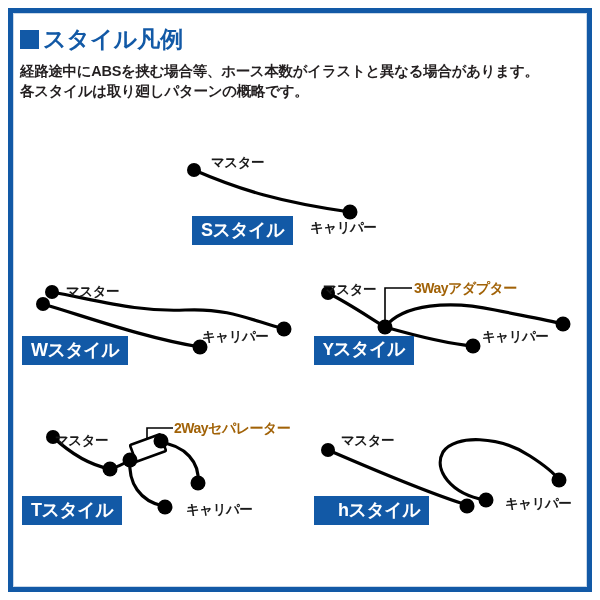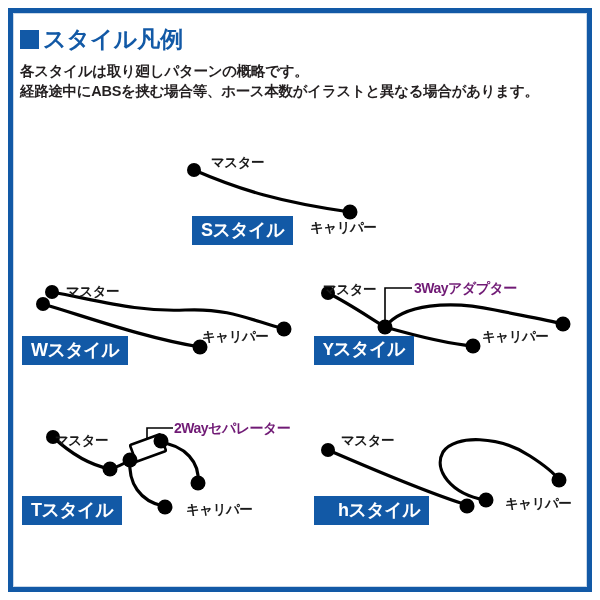--- a/index.html
+++ b/index.html
@@ -121,21 +121,21 @@
     font-weight: bold;
     color: #1a1a1a;
     white-space: nowrap;
     letter-spacing: -0.5px;
     line-height: 1;
   }
   .ascii-label {
     position: absolute;
     font-size: 14px;
     font-weight: bold;
-    color: #701a75;
+    color: #a16207;
     white-space: nowrap;
     letter-spacing: -0.5px;
     line-height: 1;
   }
 
   
   .badge {
     position: absolute;
     background: #1259a6;
     color: #ffffff;
@@ -154,22 +154,22 @@
 
   <div id="frame"></div>
   <div id="frame-inner"></div>
 
   <div id="header">
     <div id="title-row">
       <span class="title-square"></span>
       <span id="page-title">スタイル凡例</span>
     </div>
     <div id="desc">
+      <div class="desc-line">経路途中にABSを挟む場合等、ホース本数がイラストと異なる場合があります。</div>
       <div class="desc-line">各スタイルは取り廻しパターンの概略です。</div>
-      <div class="desc-line">経路途中にABSを挟む場合等、ホース本数がイラストと異なる場合があります。</div>
     </div>
   </div>
 
   <div id="diagrams">
 
     <svg class="panel" style="left:170px; top:150px;" width="230" height="80" viewBox="0 0 230 80">
       <path class="hose" d="M 24 20 C 70 40, 110 52, 180 62"></path>
       <circle class="node" cx="24" cy="20" r="7"></circle>
       <circle class="node" cx="180" cy="62" r="7.5"></circle>
     </svg>

